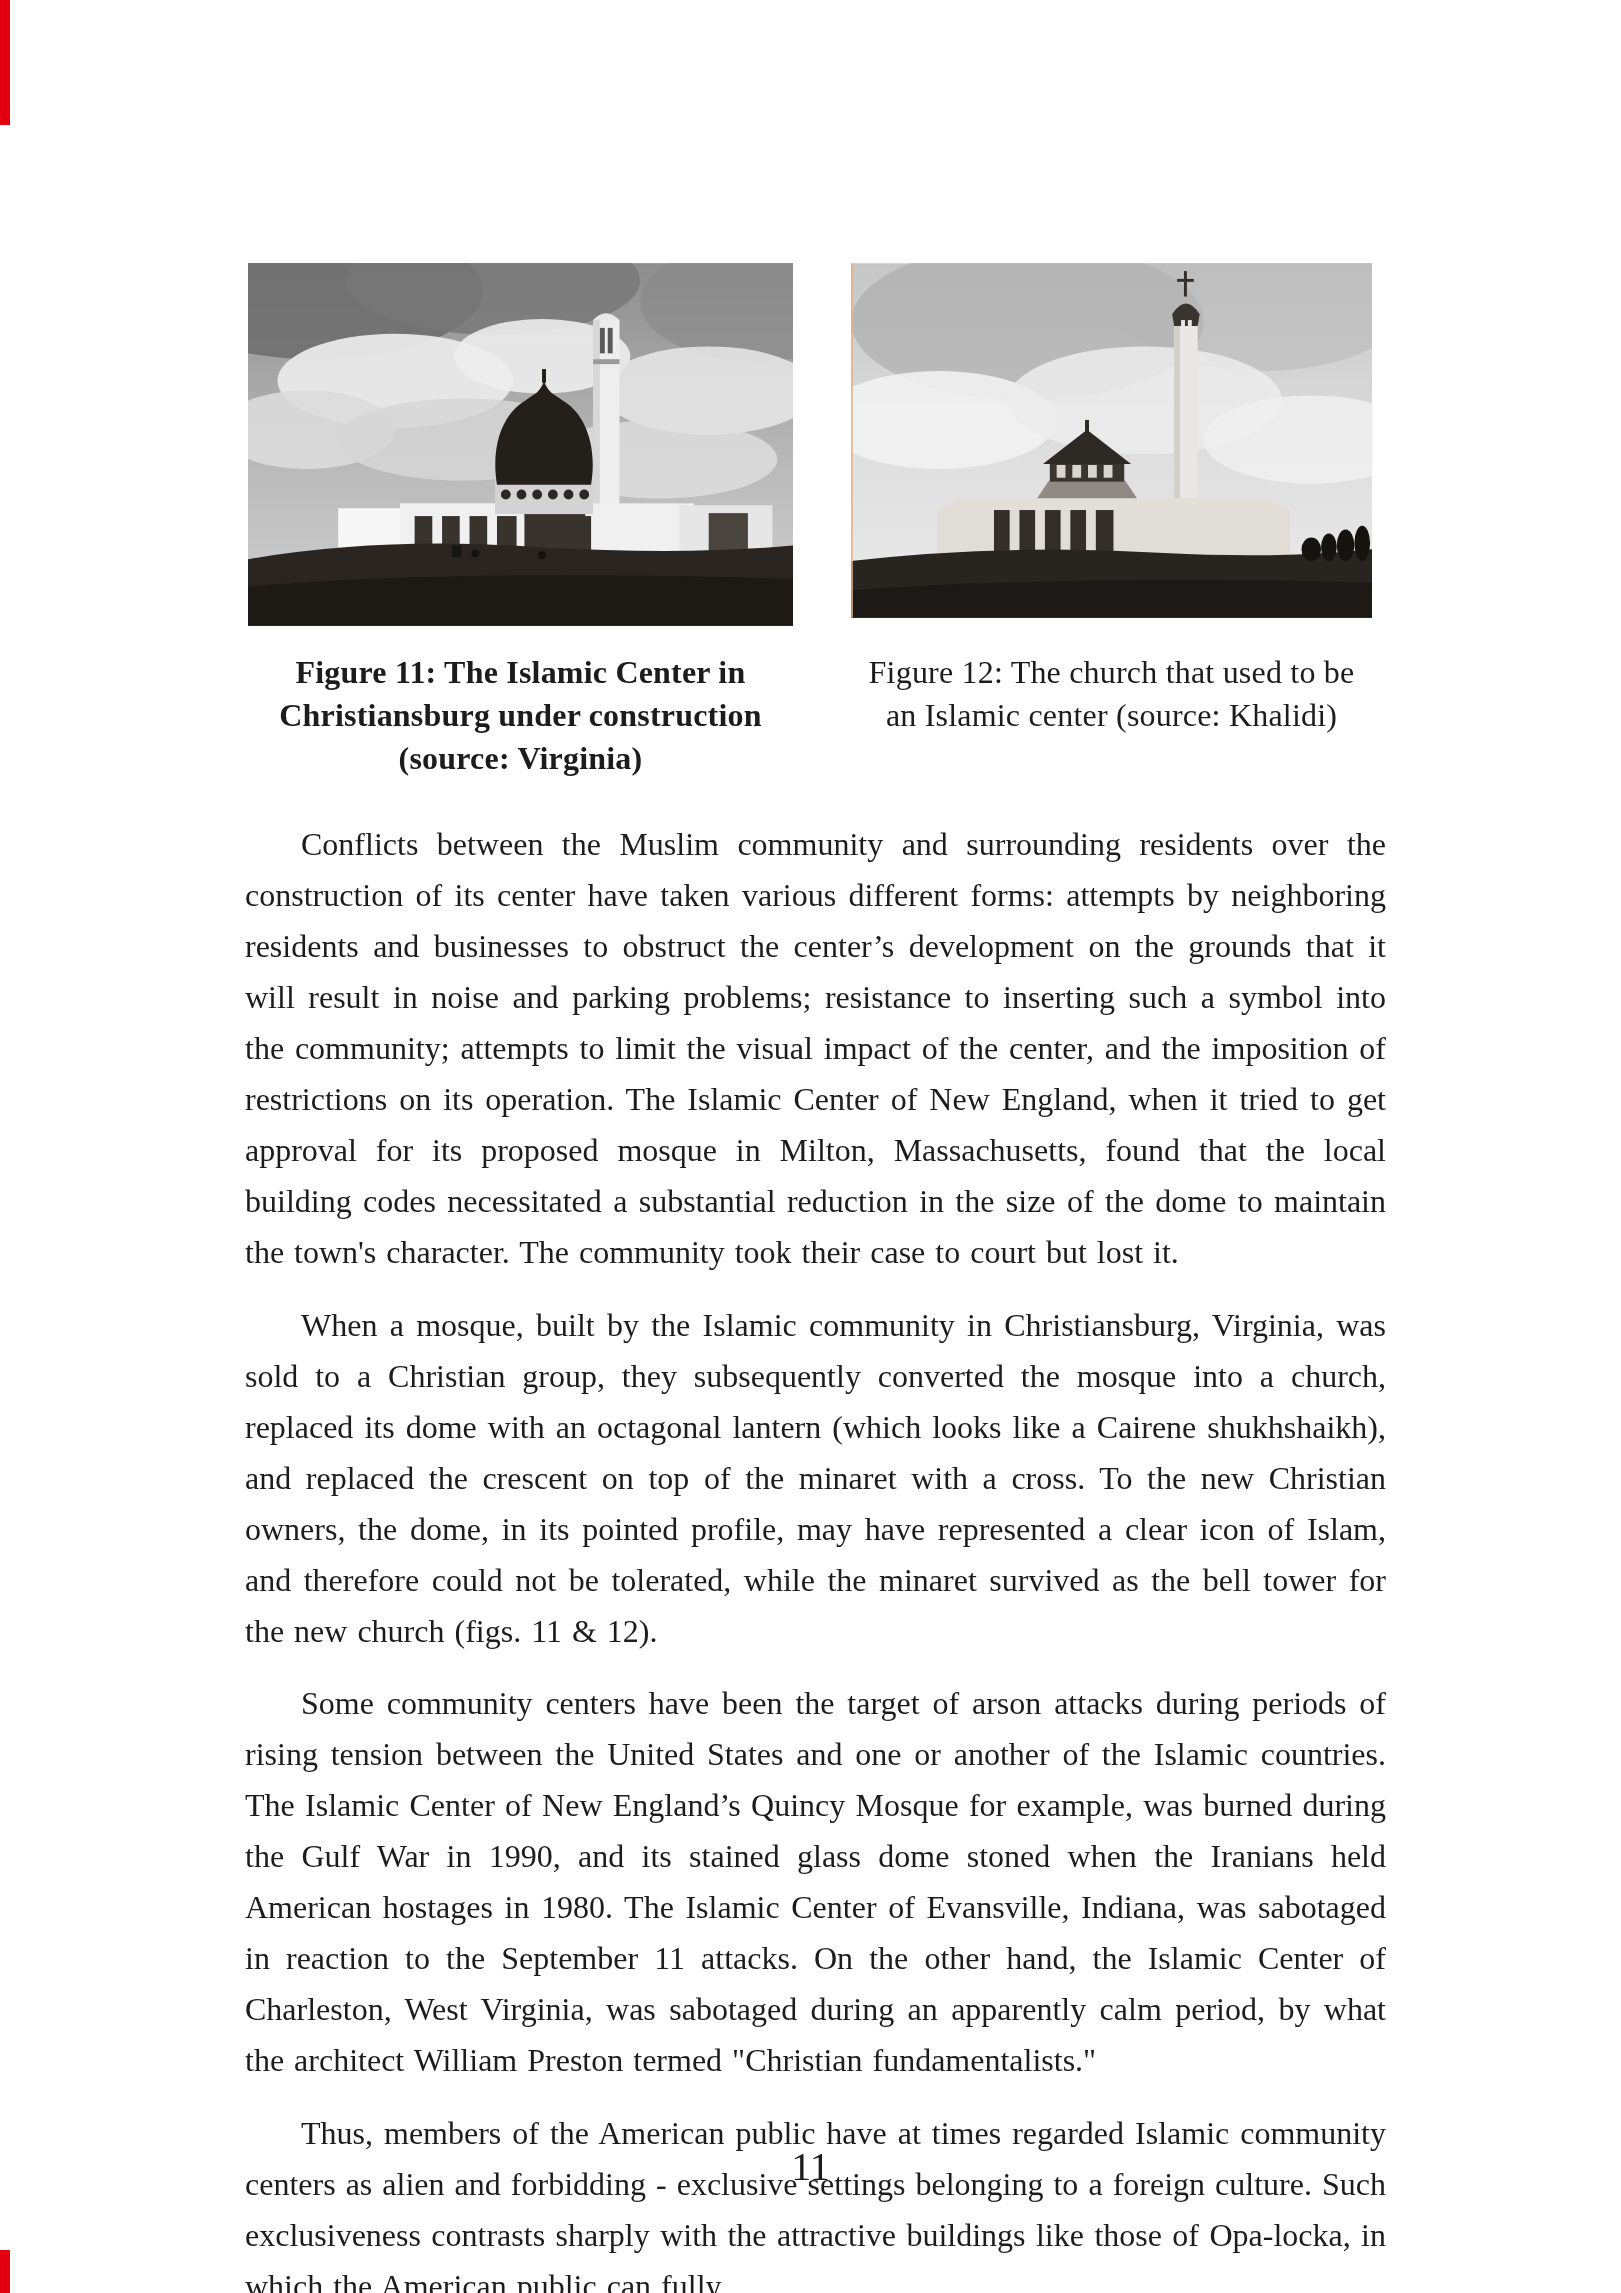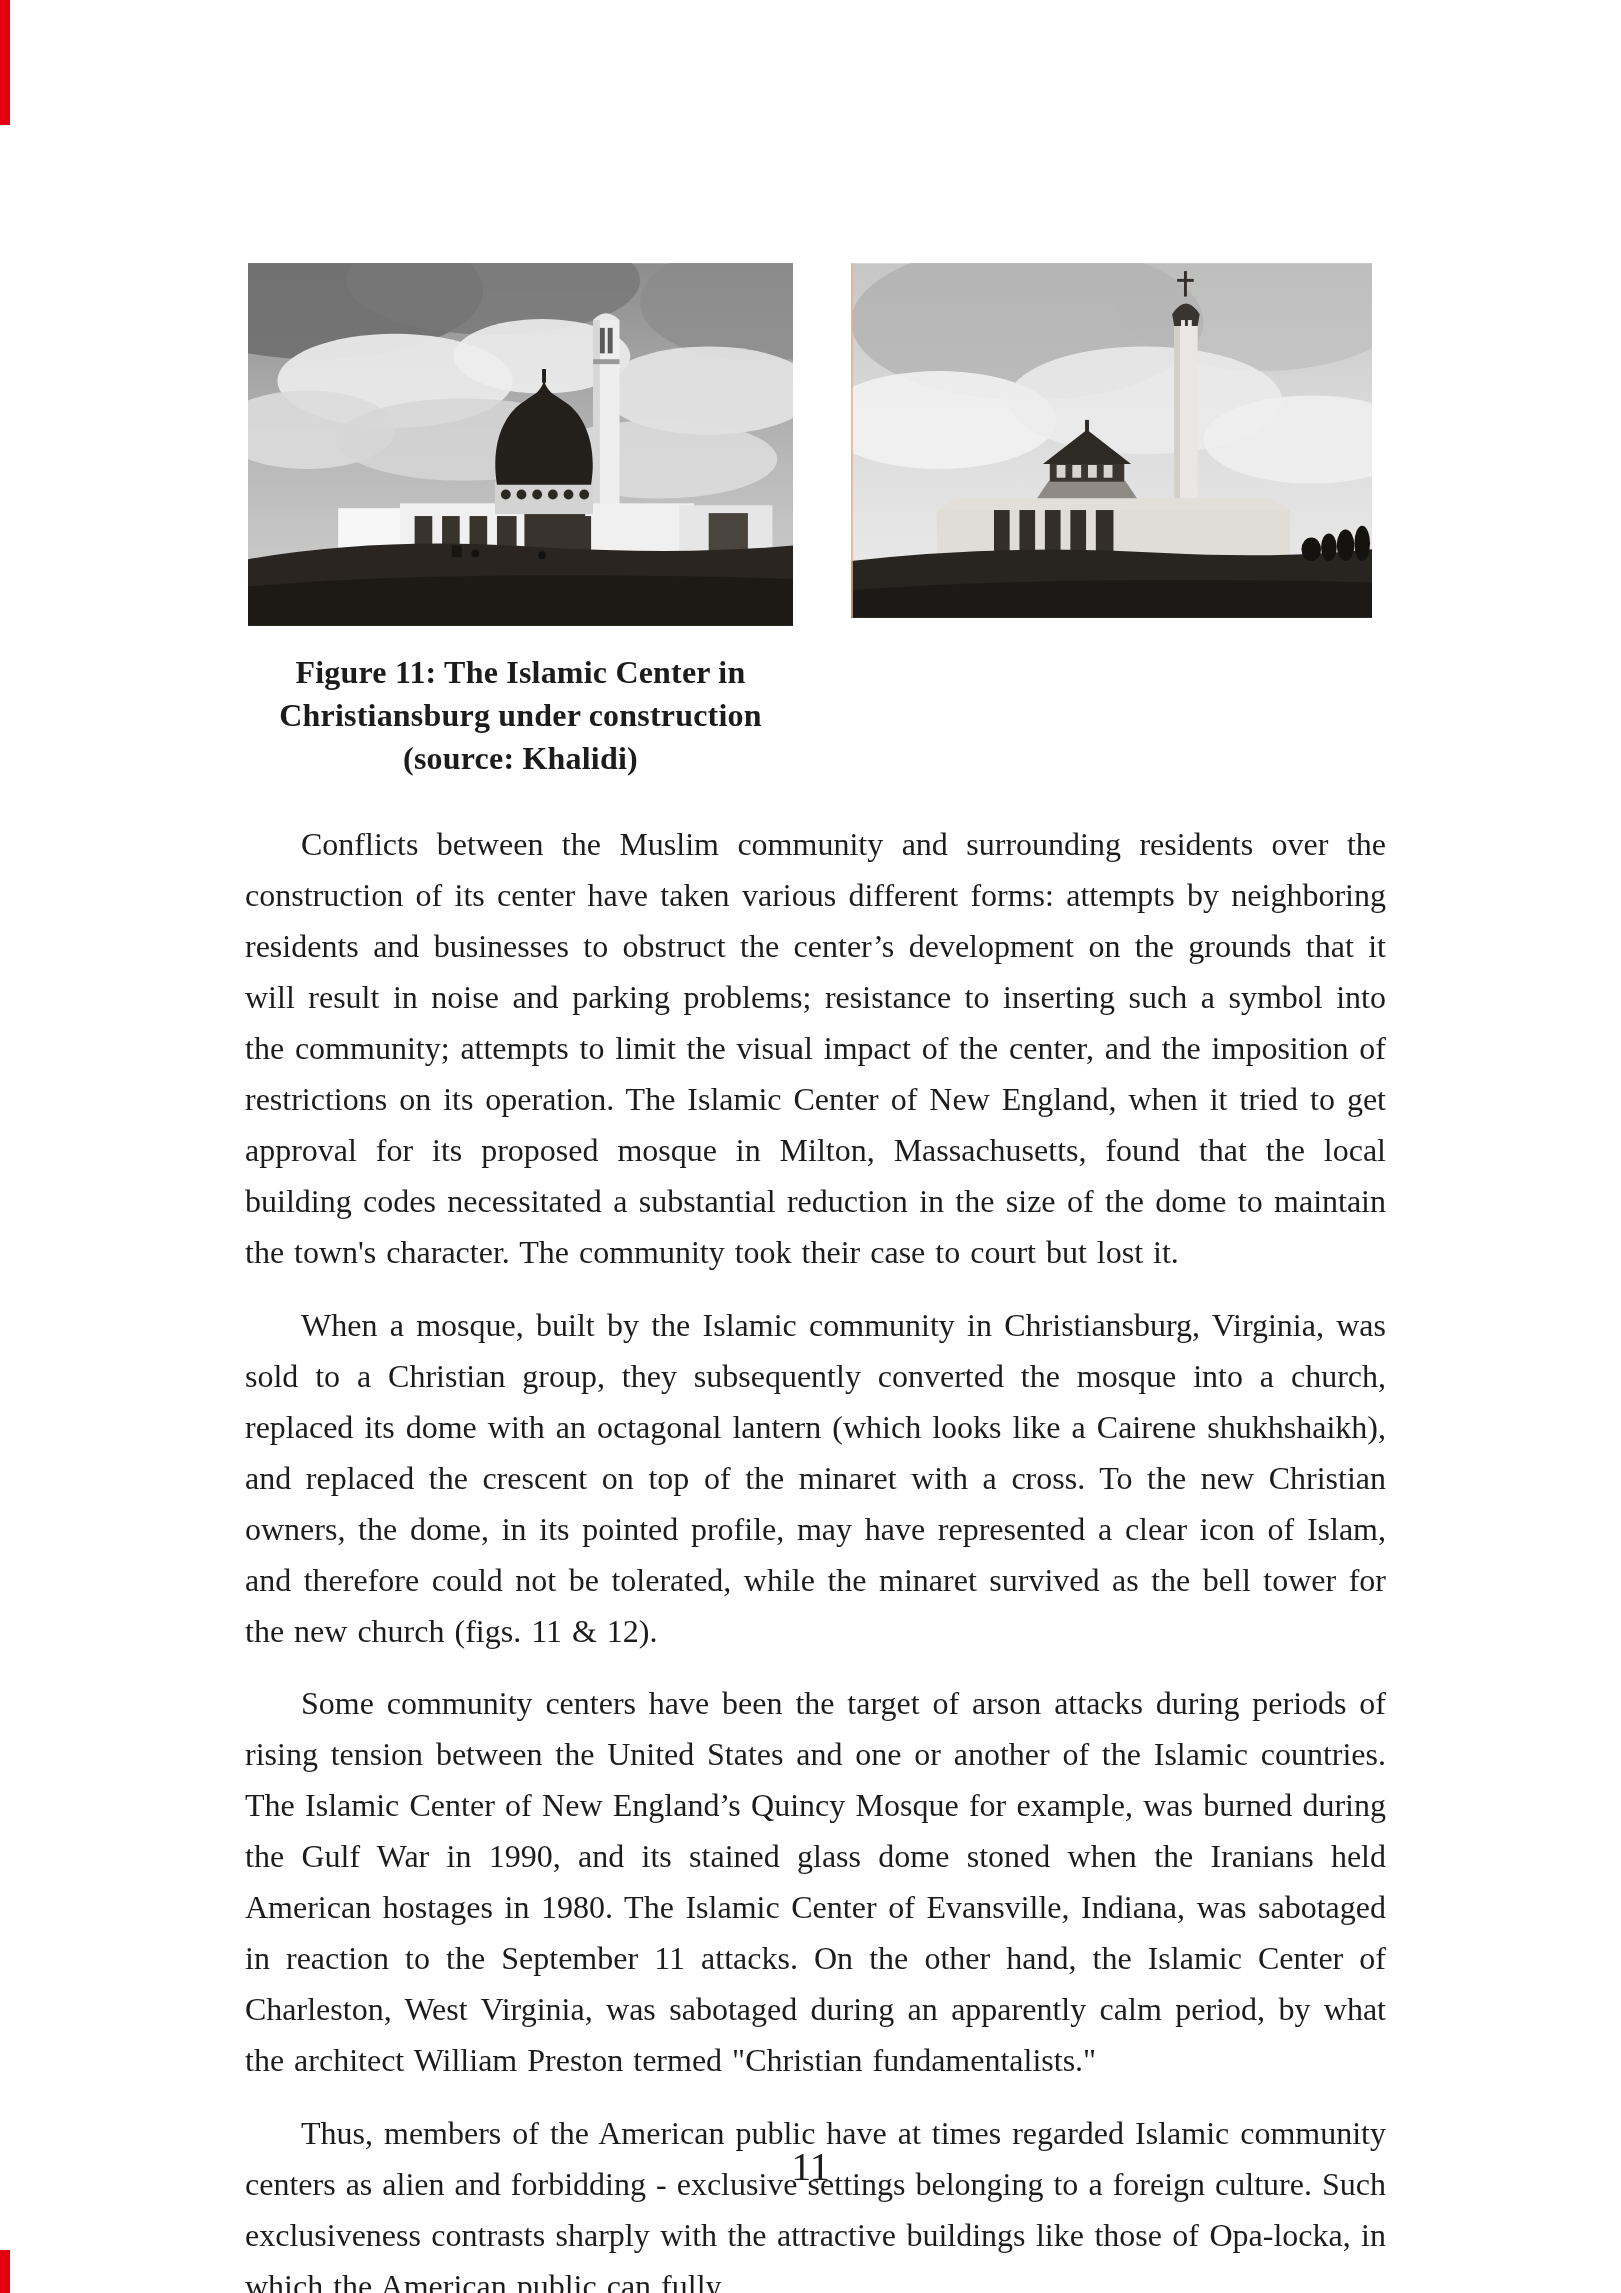--- a/index.html
+++ b/index.html
@@ -177,21 +177,25 @@
         <ellipse cx="522" cy="286" rx="8" ry="18"></ellipse>
       </g>
 
       <rect x="0" y="0" width="2" height="362" fill="#e2b487" opacity="0.8"></rect>
     </svg>
   </div>
 
   <div class="caption caption-left">
     <div>Figure 11: The Islamic Center in</div>
     <div>Christiansburg under construction</div>
-    <div>(source: Khalidi)</div>
+    <div>(source: Virginia)</div>
+  </div>
+  <div class="caption caption-right">
+    <div>Figure 12: The church that used to be</div>
+    <div>an Islamic center (source: Khalidi)</div>
   </div>
 
   <div class="body-text">
     <p>Conflicts between the Muslim community and surrounding residents over the construction of its center have taken various different forms: attempts by neighboring residents and businesses to obstruct the center’s development on the grounds that it will result in noise and parking problems; resistance to inserting such a symbol into the community; attempts to limit the visual impact of the center, and the imposition of restrictions on its operation. The Islamic Center of New England, when it tried to get approval for its proposed mosque in Milton, Massachusetts, found that the local building codes necessitated a substantial reduction in the size of the dome to maintain the town's character. The community took their case to court but lost it.</p>
     <p>When a mosque, built by the Islamic community in Christiansburg, Virginia, was sold to a Christian group, they subsequently converted the mosque into a church, replaced its dome with an octagonal lantern (which looks like a Cairene shukhshaikh), and replaced the crescent on top of the minaret with a cross. To the new Christian owners, the dome, in its pointed profile, may have represented a clear icon of Islam, and therefore could not be tolerated, while the minaret survived as the bell tower for the new church (figs. 11 &amp; 12).</p>
     <p>Some community centers have been the target of arson attacks during periods of rising tension between the United States and one or another of the Islamic countries. The Islamic Center of New England’s Quincy Mosque for example, was burned during the Gulf War in 1990, and its stained glass dome stoned when the Iranians held American hostages in 1980. The Islamic Center of Evansville, Indiana, was sabotaged in reaction to the September 11 attacks. On the other hand, the Islamic Center of Charleston, West Virginia, was sabotaged during an apparently calm period, by what the architect William Preston termed "Christian fundamentalists."</p>
     <p>Thus, members of the American public have at times regarded Islamic community centers as alien and forbidding - exclusive settings belonging to a foreign culture. Such exclusiveness contrasts sharply with the attractive buildings like those of Opa-locka, in which the American public can fully</p>
   </div>
 
   <div class="page-number">11</div>

